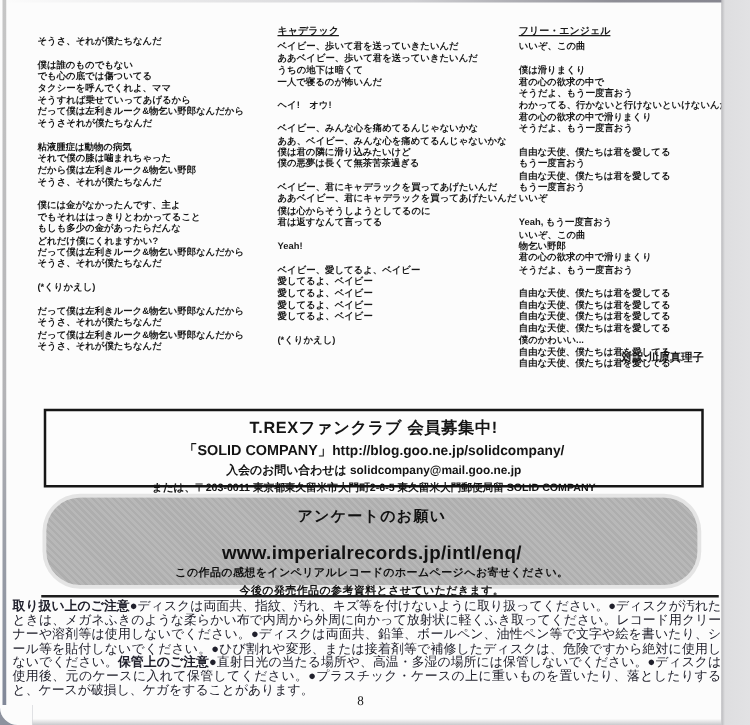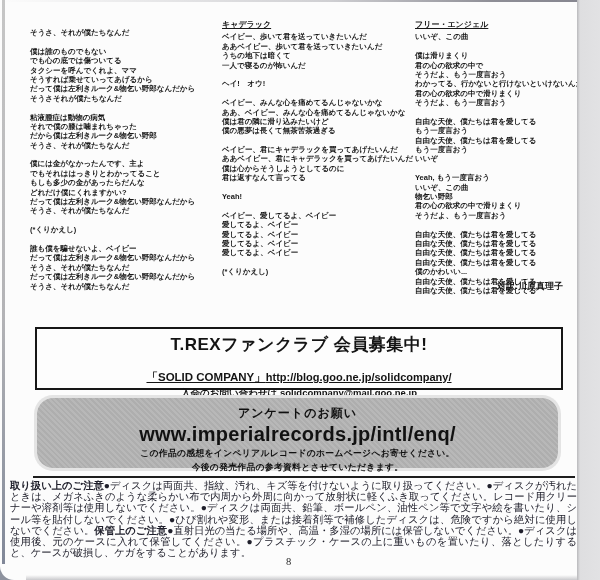--- a/index.html
+++ b/index.html
@@ -27,32 +27,32 @@
   .song-title{font-size:8px;text-decoration:underline;margin-bottom:3px;}
   .stanza{margin-bottom:9.4px;}
   .lyric-line{height:9.4px;}
 
   .credit{position:absolute;left:400px;top:280px;width:163px;text-align:right;
     font-size:9px;font-weight:700;color:#161616;}
 
   
   .fanclub{position:absolute;left:35px;top:327px;width:524px;height:59px;
     border:2px solid #161616;background:#fdfdfd;text-align:center;font-weight:700;color:#141414;}
-  .fc1{font-size:17px;margin-top:4px;letter-spacing:.5px;}
-  .fc2{font-size:11px;margin-top:14px;text-decoration:underline;}
+  .fc1{font-size:13px;margin-top:4px;letter-spacing:.5px;}
+  .fc2{font-size:11px;margin-top:2px;}
   .fc2 .co{font-size:11.5px;}
   .fc3{font-size:9.5px;margin-top:2px;}
   .fc4{font-size:8.5px;margin-top:2px;}
 
   
-  .survey{position:absolute;left:37px;top:398px;width:521px;height:70px;border-radius:16px;
+  .survey{position:absolute;left:37px;top:398px;width:521px;height:70px;border-radius:27px;
     background:repeating-linear-gradient(45deg,#b8b8b8 0 2px,#aeaeae 2px 4px);
     box-shadow:0 0 0 3px #e4e4e4;text-align:center;font-weight:700;color:#111;}
   .sv-title{font-size:12px;padding-top:7px;letter-spacing:1px;}
-  .sv-url{font-size:20px;letter-spacing:.3px;margin-top:1px;}
+  .sv-url{font-size:15px;letter-spacing:.3px;margin-top:12px;}
   .sv-note{font-size:8.8px;margin-top:2px;letter-spacing:.3px;}
 
   .rule{position:absolute;left:33px;top:476px;width:542px;height:2px;background:#1d1d1d;}
 
   
   .precautions{position:absolute;left:10px;top:481px;width:567px;
     font-family:Liberation Mono, monospace;font-size:10.3px;line-height:11.2px;
     text-align:justify;color:#20202c;}
   .precautions .bold{font-weight:700;}
 
@@ -88,21 +88,20 @@
           <div class="lyric-line">でもそれははっきりとわかってること</div>
           <div class="lyric-line">もしも多少の金があったらだんな</div>
           <div class="lyric-line">どれだけ僕にくれますかい?</div>
           <div class="lyric-line">だって僕は左利きルーク&amp;物乞い野郎なんだから</div>
           <div class="lyric-line">そうさ、それが僕たちなんだ</div>
         </div>
         <div class="stanza">
           <div class="lyric-line">(*くりかえし)</div>
         </div>
         <div class="stanza">
-          <div class="lyric-line">誰も僕を騙せないよ、ベイビー</div>
           <div class="lyric-line">だって僕は左利きルーク&amp;物乞い野郎なんだから</div>
           <div class="lyric-line">そうさ、それが僕たちなんだ</div>
           <div class="lyric-line">だって僕は左利きルーク&amp;物乞い野郎なんだから</div>
           <div class="lyric-line">そうさ、それが僕たちなんだ</div>
         </div>
       </div>
       <div class="lyrics-col col-1">
         <div class="song-title">キャデラック</div>
         <div class="stanza">
           <div class="lyric-line">ベイビー、歩いて君を送っていきたいんだ</div>

